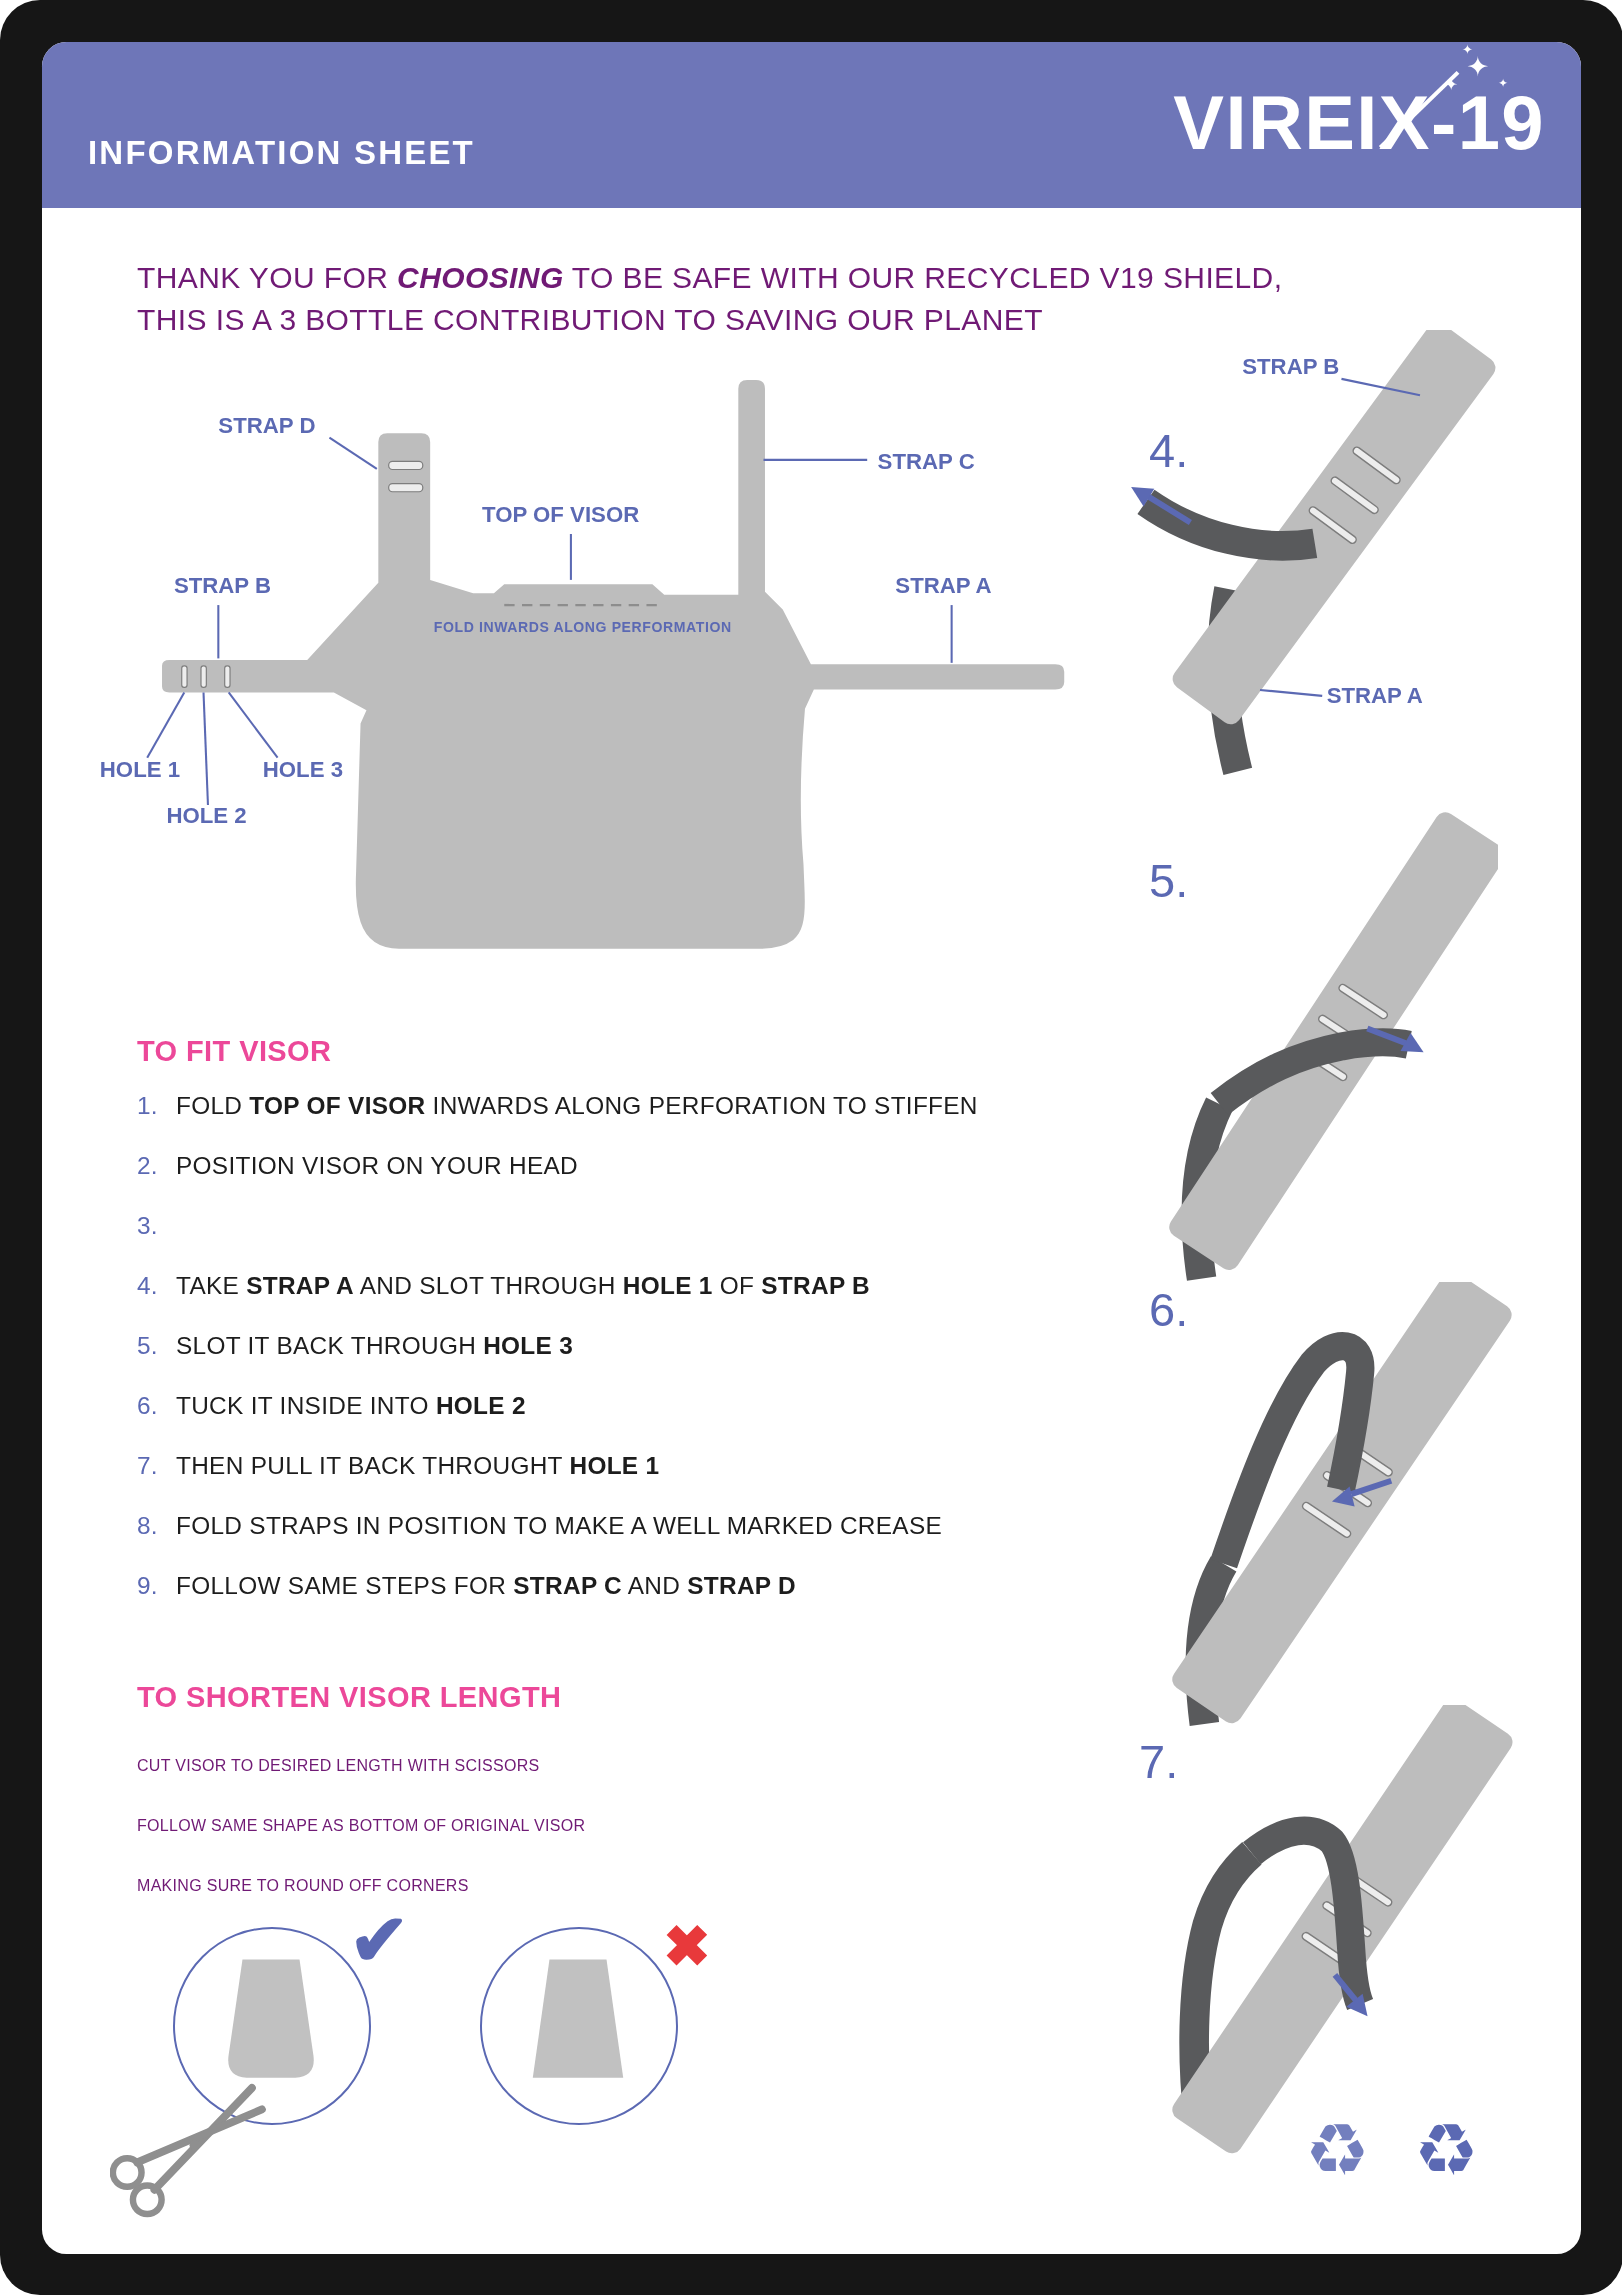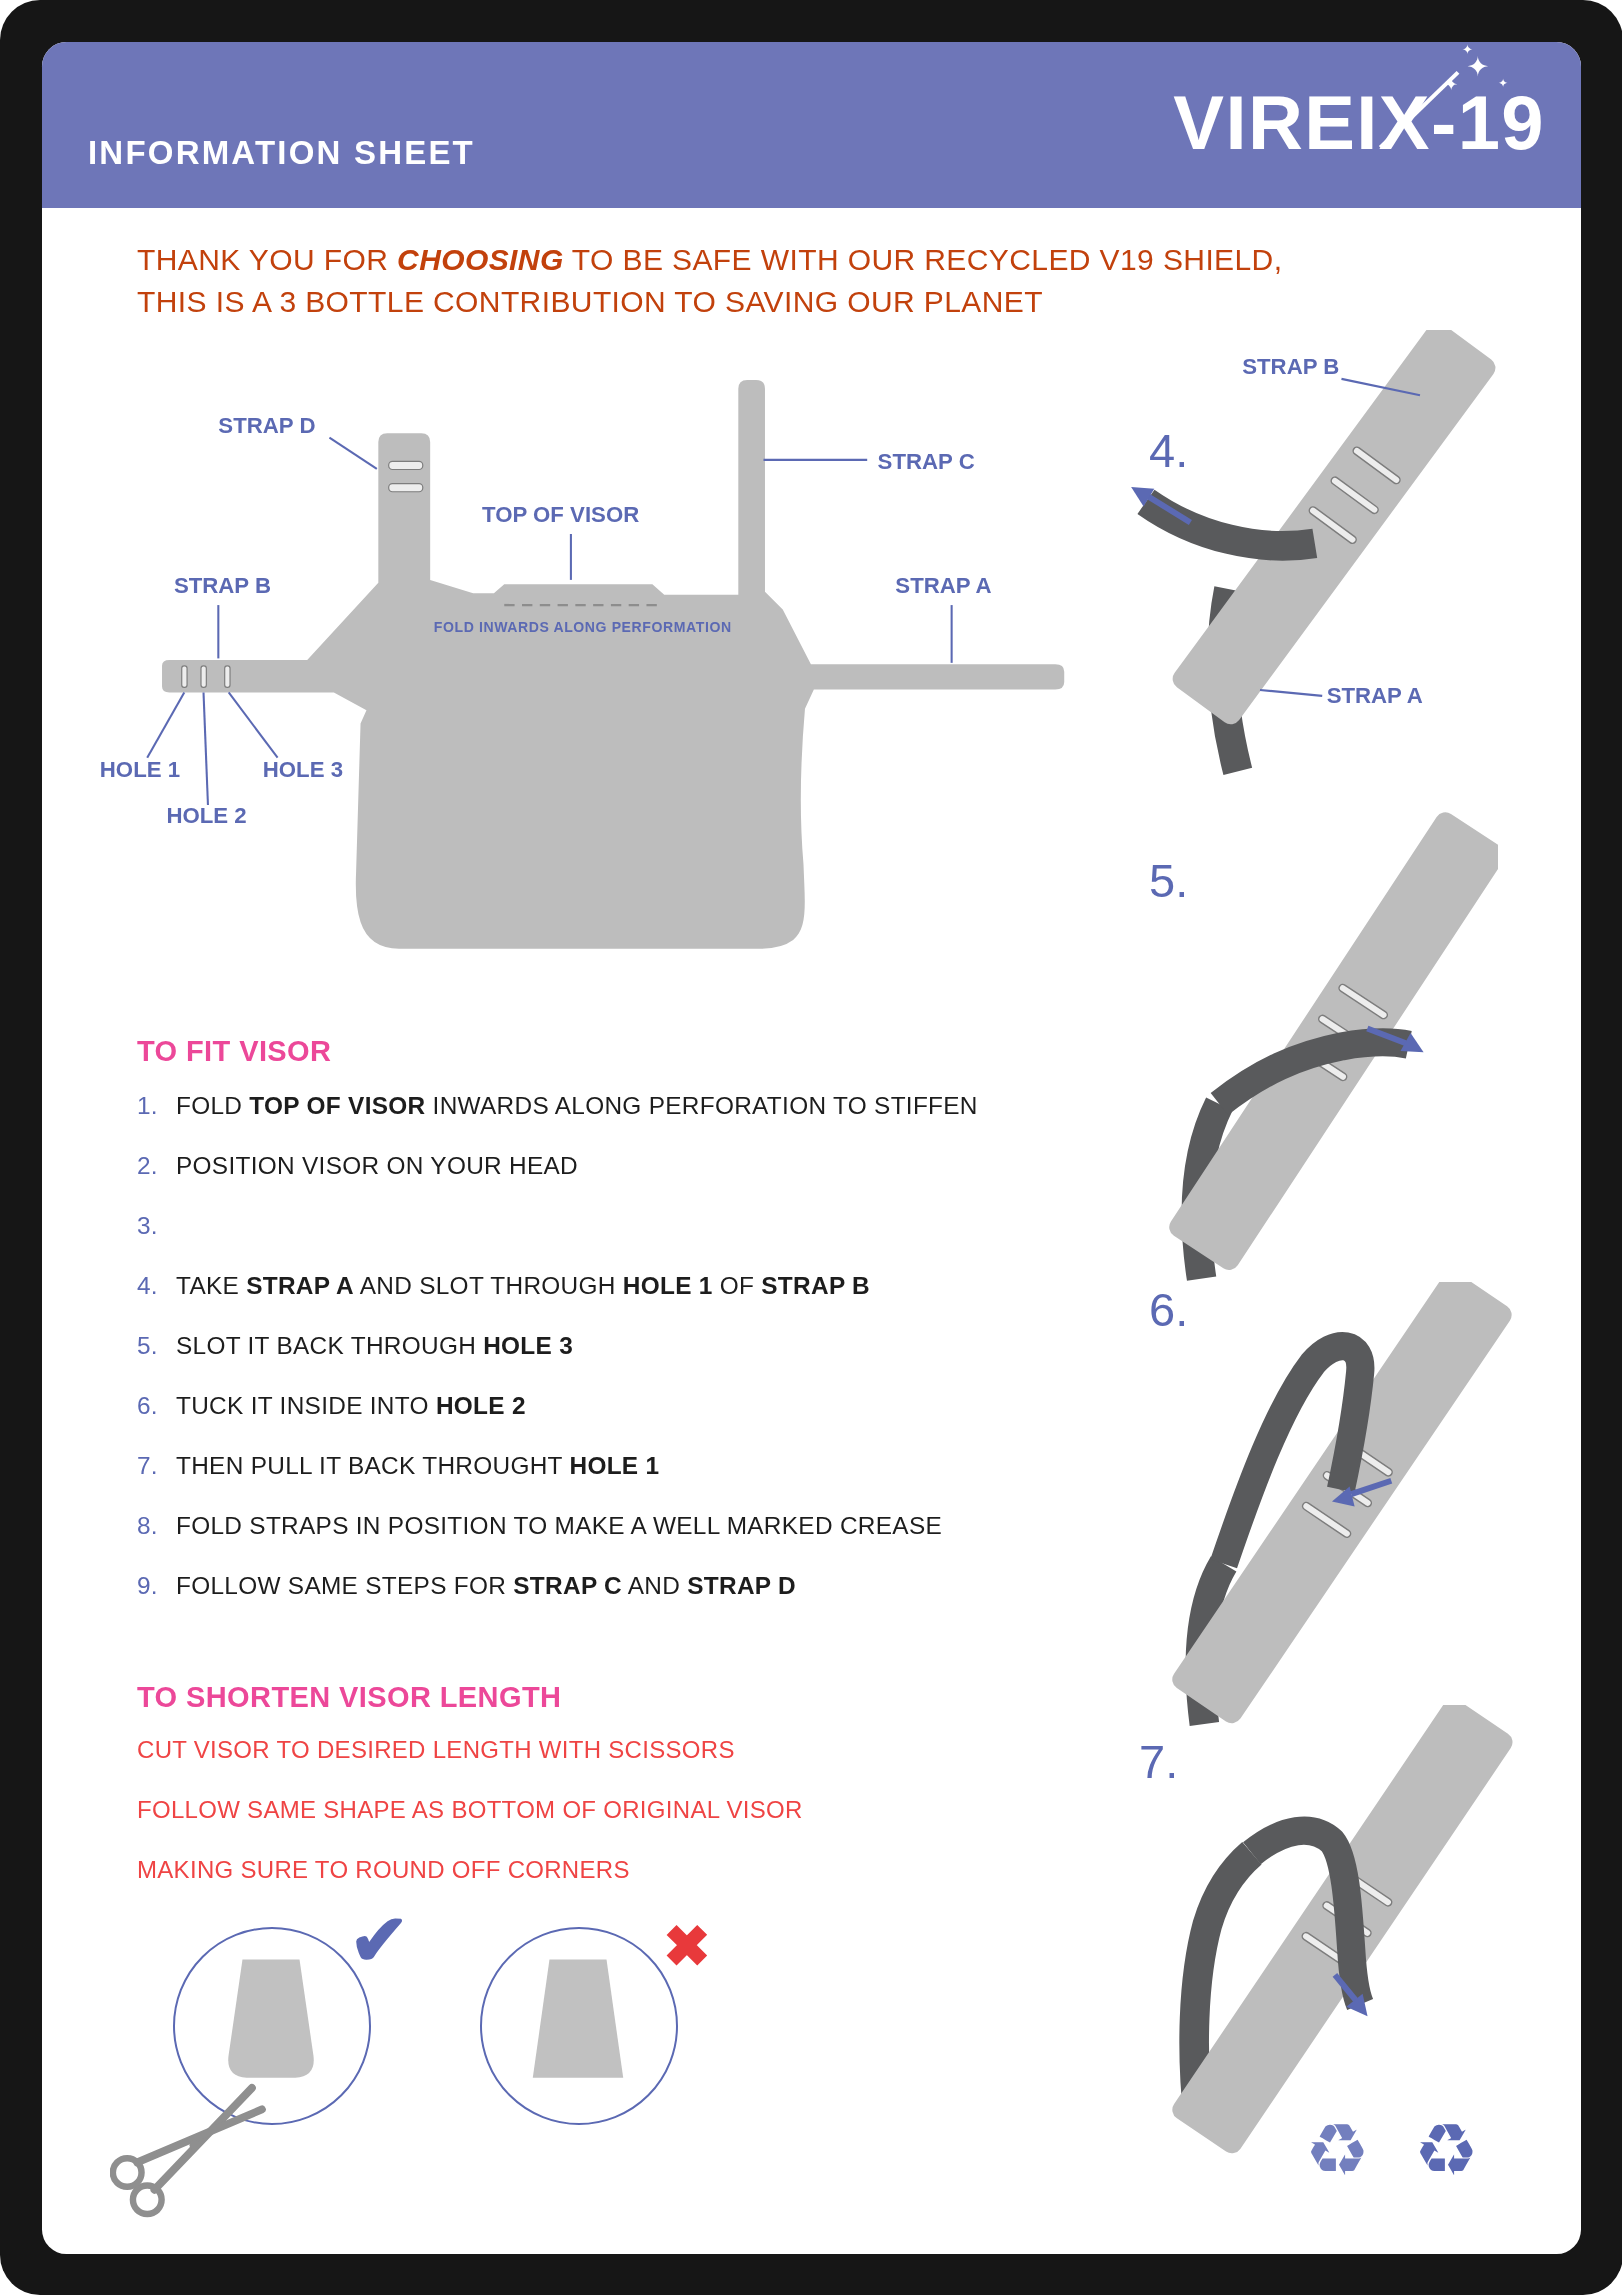--- a/index.html
+++ b/index.html
@@ -14,29 +14,29 @@
   .h-sub { position:absolute; left:46px; top:92px; font-size:33px; font-weight:bold; color:#ffffff; letter-spacing:2.2px; }
   .brand { position:absolute; right:36px; top:37px; font-size:76px; font-weight:bold; color:#ffffff; letter-spacing:1.4px; }
   .streak { position:absolute; right:108px; top:66px; width:108px; height:3.6px; background:#ffffff; transform:rotate(-44deg); }
   .sp { position:absolute; color:#ffffff; }
   .sp1 { right:92px; top:8.6px; font-size:27px; }
   .sp2 { right:123px; top:33px; font-size:16px; }
   .sp3 { right:73px; top:34px; font-size:11.5px; }
   .sp4 { right:108px; top:0px;  font-size:13px; }
 
   
-  .intro { position:absolute; left:95px; top:197px; font-size:30px; color:#c2410c; line-height:42px; letter-spacing:0.4px; }
+  .intro { position:absolute; left:95px; top:215px; font-size:30px; color:#701a75; line-height:42px; letter-spacing:0.4px; }
 
   
   .sec-title { position:absolute; font-size:29px; font-weight:bold; color:#ec4899; letter-spacing:0.4px; }
   .fit-list { position:absolute; left:95px; top:1049px; width:976px; }
   .fit-item { display:flex; margin-bottom:31px; font-size:24.4px; line-height:29px; color:#1d1d1d; letter-spacing:0.3px; }
   .fit-num { color:#5b69b3; width:39px; flex:none; }
   .sh-lines { position:absolute; left:95px; top:1693px; width:976px; }
-  .sh-line { margin-bottom:31px; font-size:24px; line-height:29px; color:#ef4444; letter-spacing:0.3px; }
+  .sh-line { margin-bottom:31px; font-size:16px; line-height:29px; color:#701a75; letter-spacing:0.3px;margin-top:16px; }
 
   
   .fig { position:absolute; }
   .fig text, .diag text { font-family:"Liberation Sans", sans-serif; font-weight:bold; fill:#5b69b3; }
   .step-num { position:absolute; font-size:47px; color:#5b69b3; }
 
   
   .circle { position:absolute; width:198px; height:198px; border:2.9px solid #5b69b3; border-radius:50%; }
   .mark { position:absolute; }
   .check { left:307px; top:1856px; font-size:72px; color:#5b69b3; font-weight:bold; }

